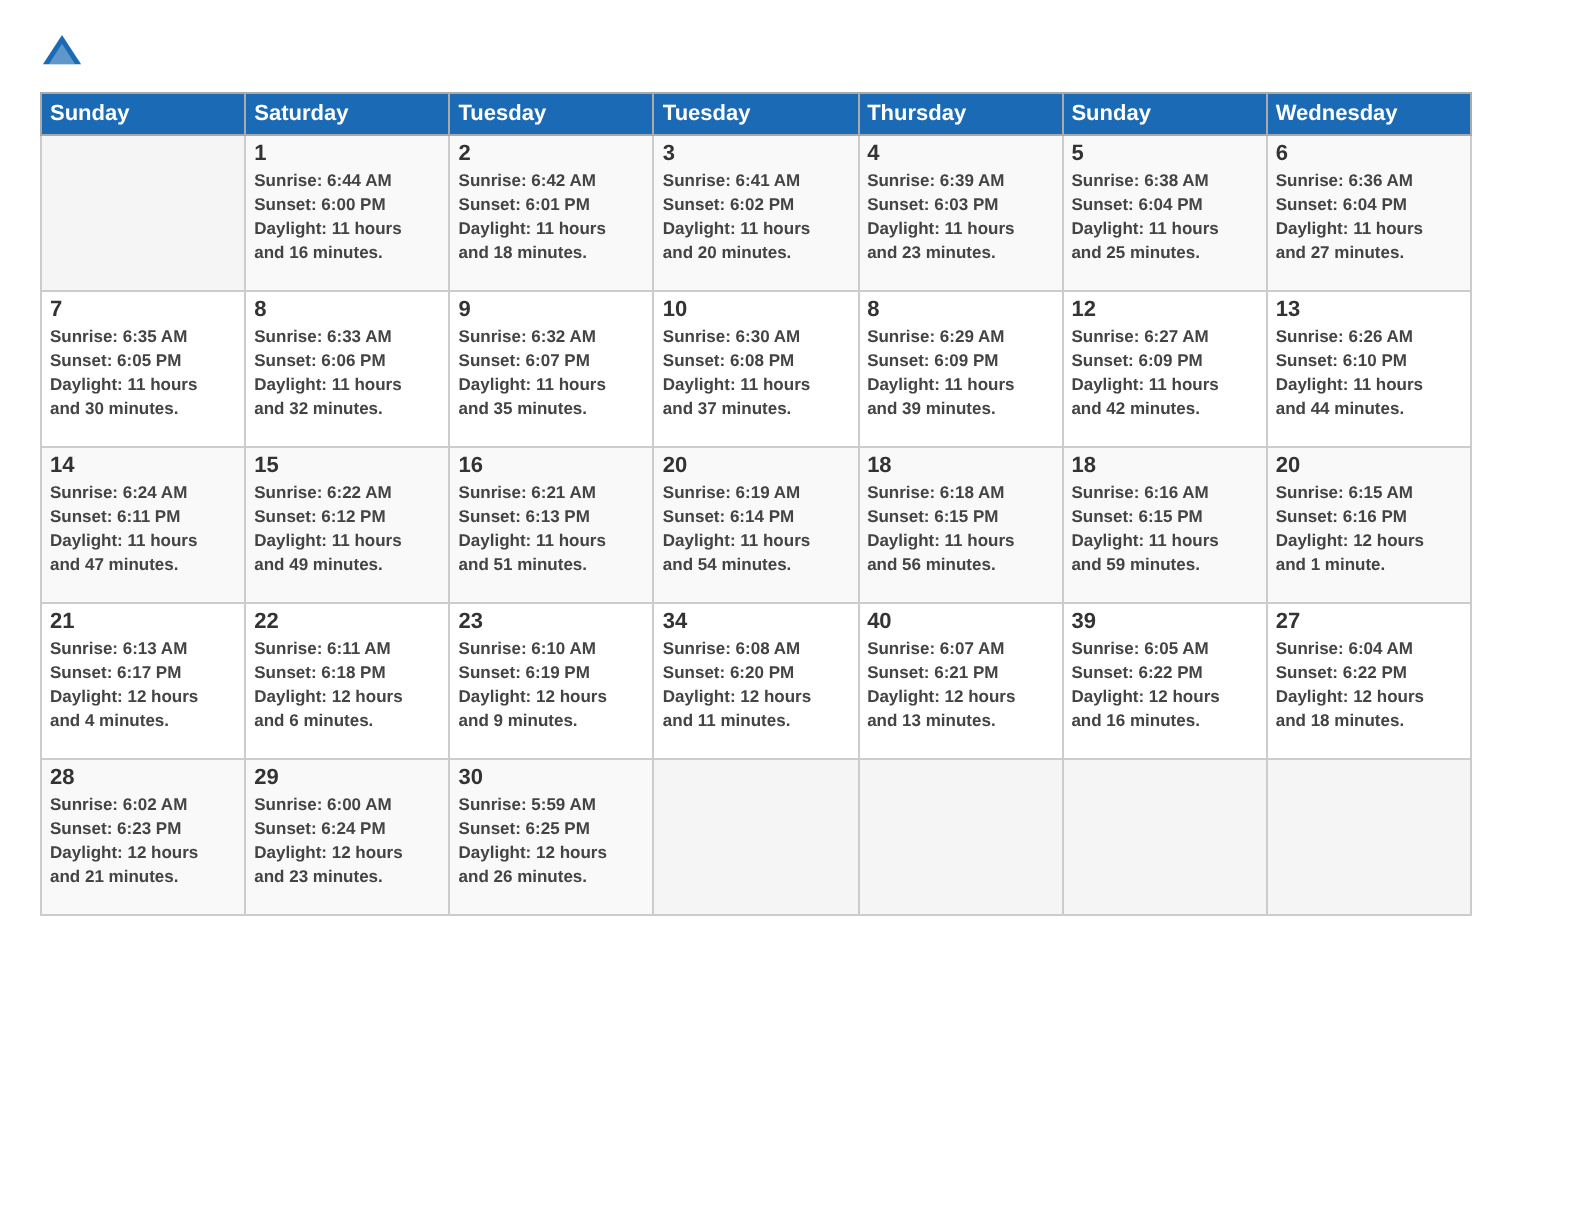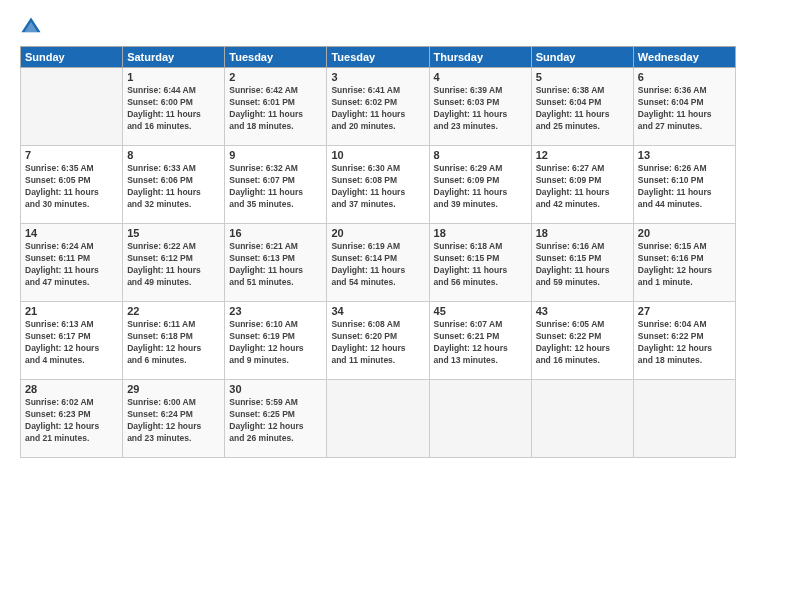--- a/index.html
+++ b/index.html
@@ -227,25 +227,25 @@
           </td>
           <td>
             <span class="day-num">23</span>
             <div class="day-info">Sunrise: 6:10 AM<br>Sunset: 6:19 PM<br>Daylight: 12 hours<br>and 9 minutes.</div>
           </td>
           <td>
             <span class="day-num">34</span>
             <div class="day-info">Sunrise: 6:08 AM<br>Sunset: 6:20 PM<br>Daylight: 12 hours<br>and 11 minutes.</div>
           </td>
           <td>
-            <span class="day-num">45</span>
+            <span class="day-num">40</span>
             <div class="day-info">Sunrise: 6:07 AM<br>Sunset: 6:21 PM<br>Daylight: 12 hours<br>and 13 minutes.</div>
           </td>
           <td>
-            <span class="day-num">43</span>
+            <span class="day-num">39</span>
             <div class="day-info">Sunrise: 6:05 AM<br>Sunset: 6:22 PM<br>Daylight: 12 hours<br>and 16 minutes.</div>
           </td>
           <td>
             <span class="day-num">27</span>
             <div class="day-info">Sunrise: 6:04 AM<br>Sunset: 6:22 PM<br>Daylight: 12 hours<br>and 18 minutes.</div>
           </td>
         </tr>
         <tr>
           <td>
             <span class="day-num">28</span>

